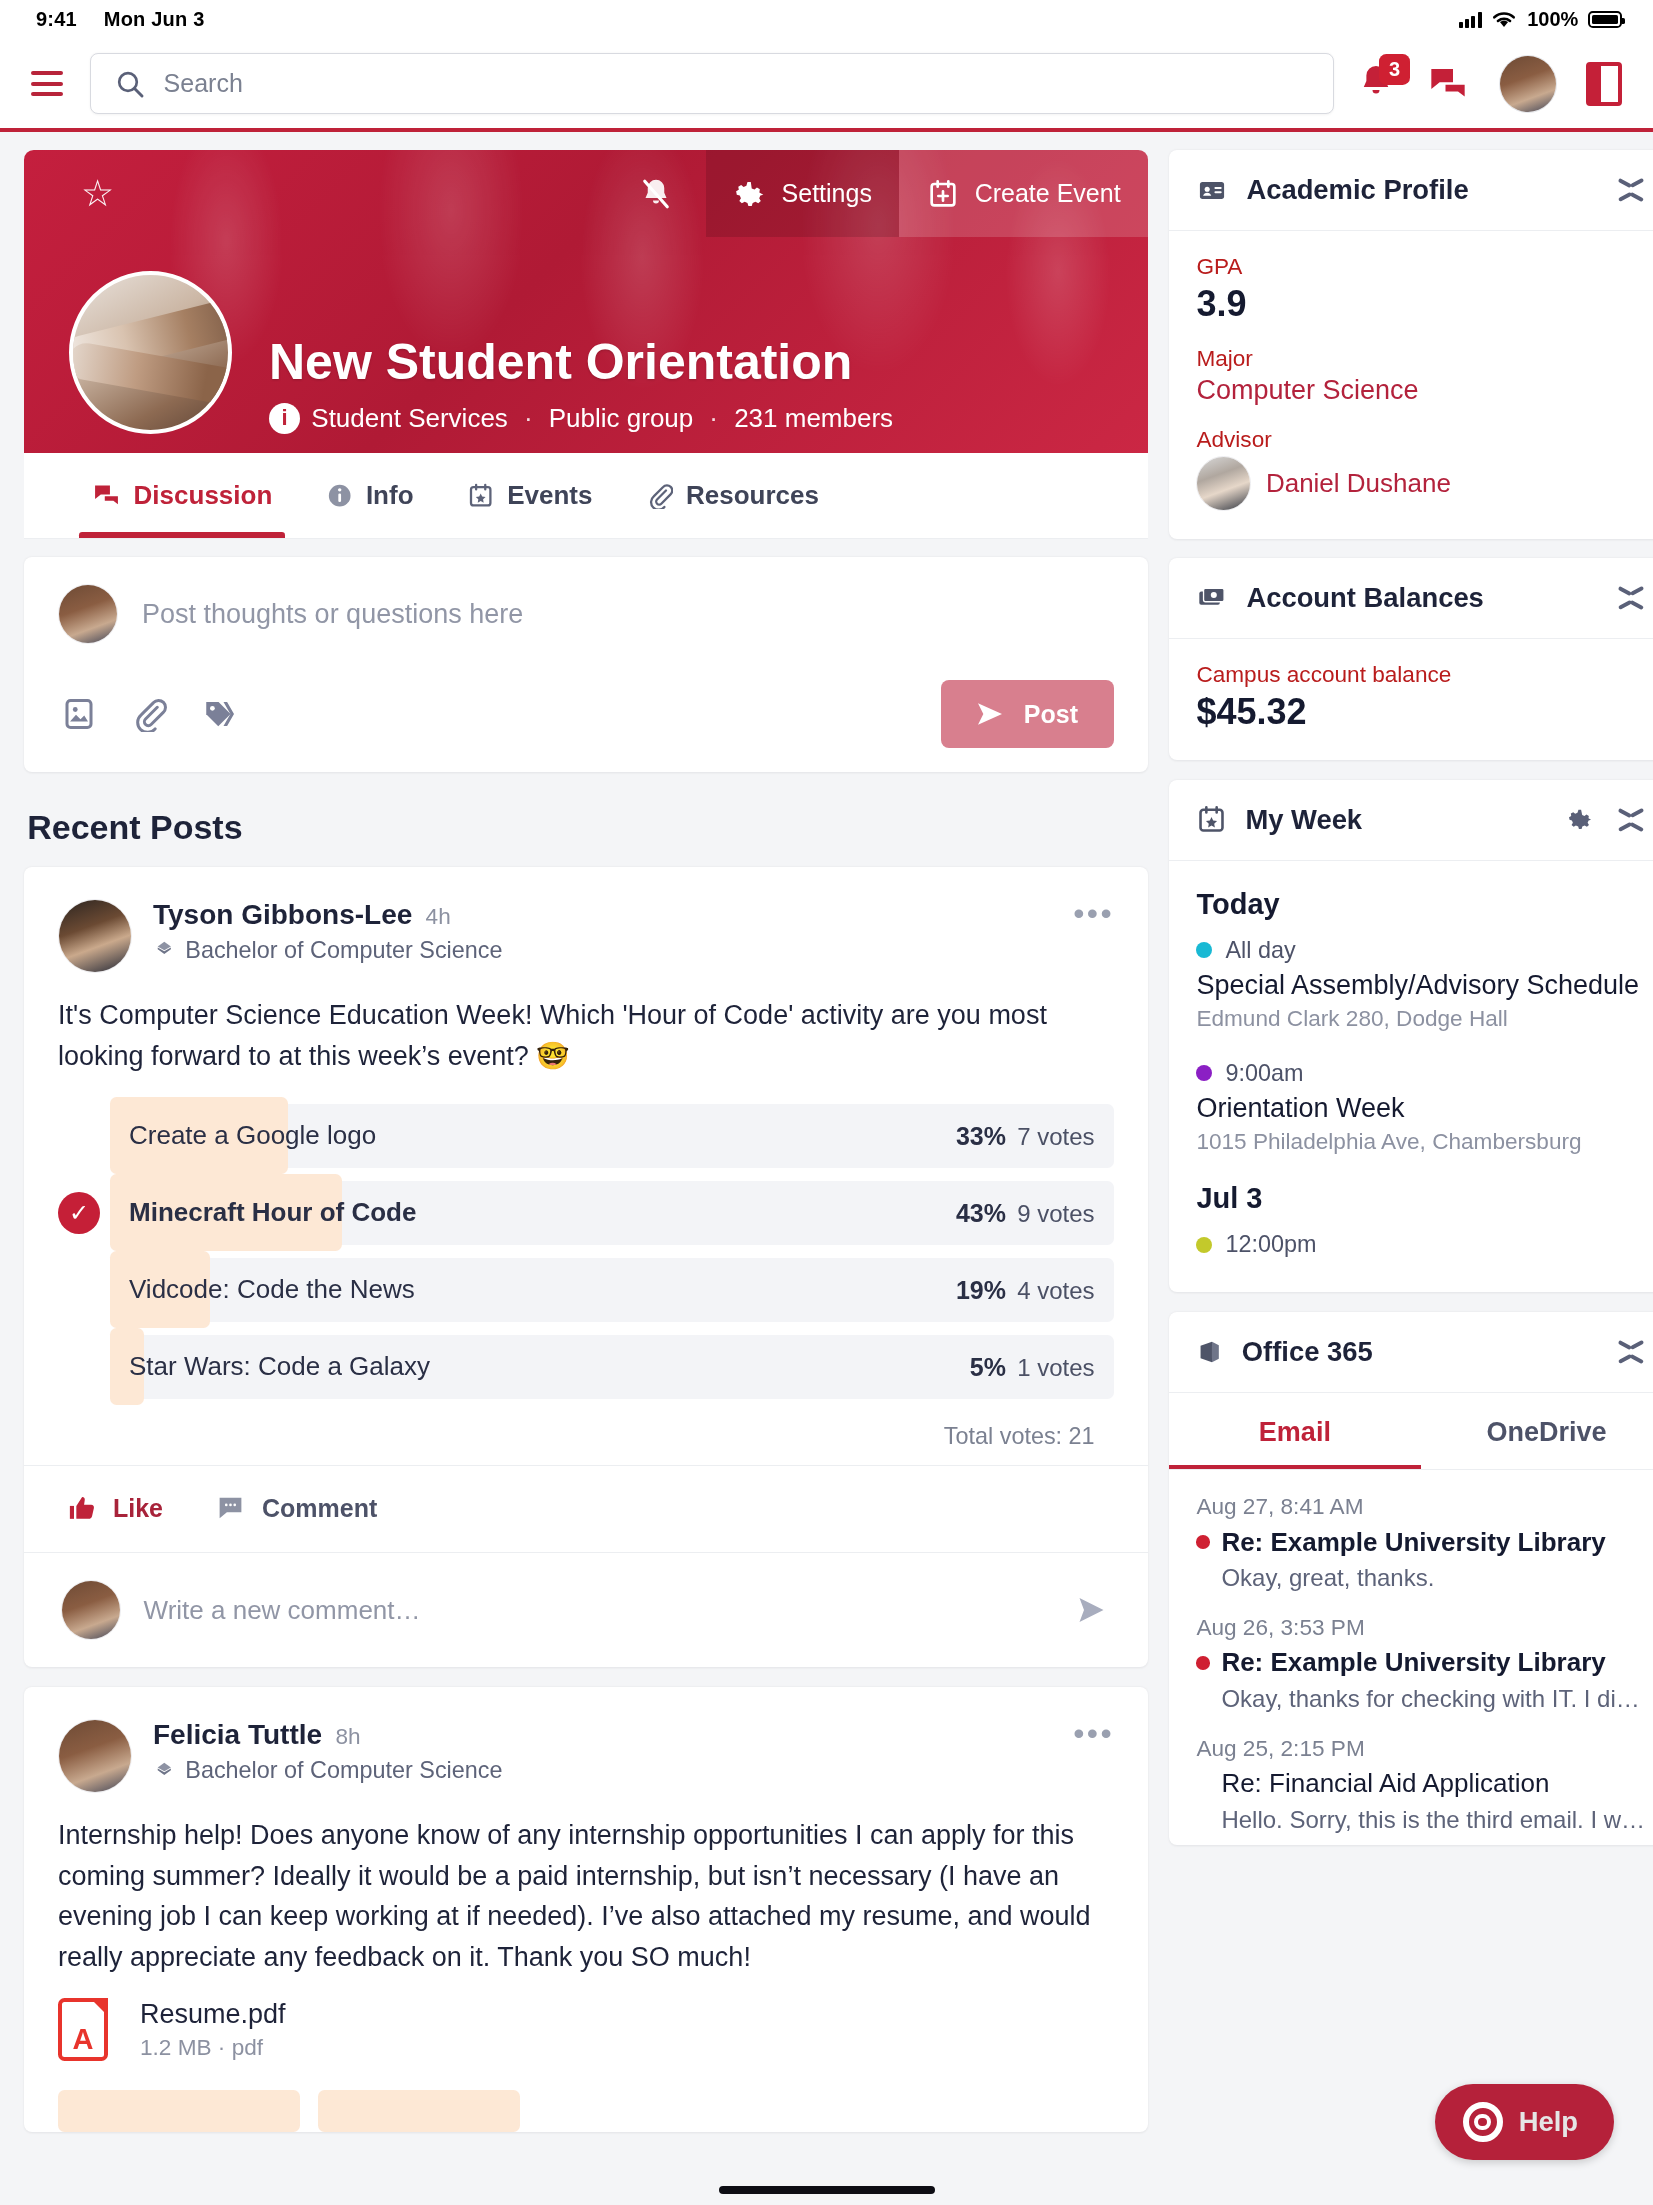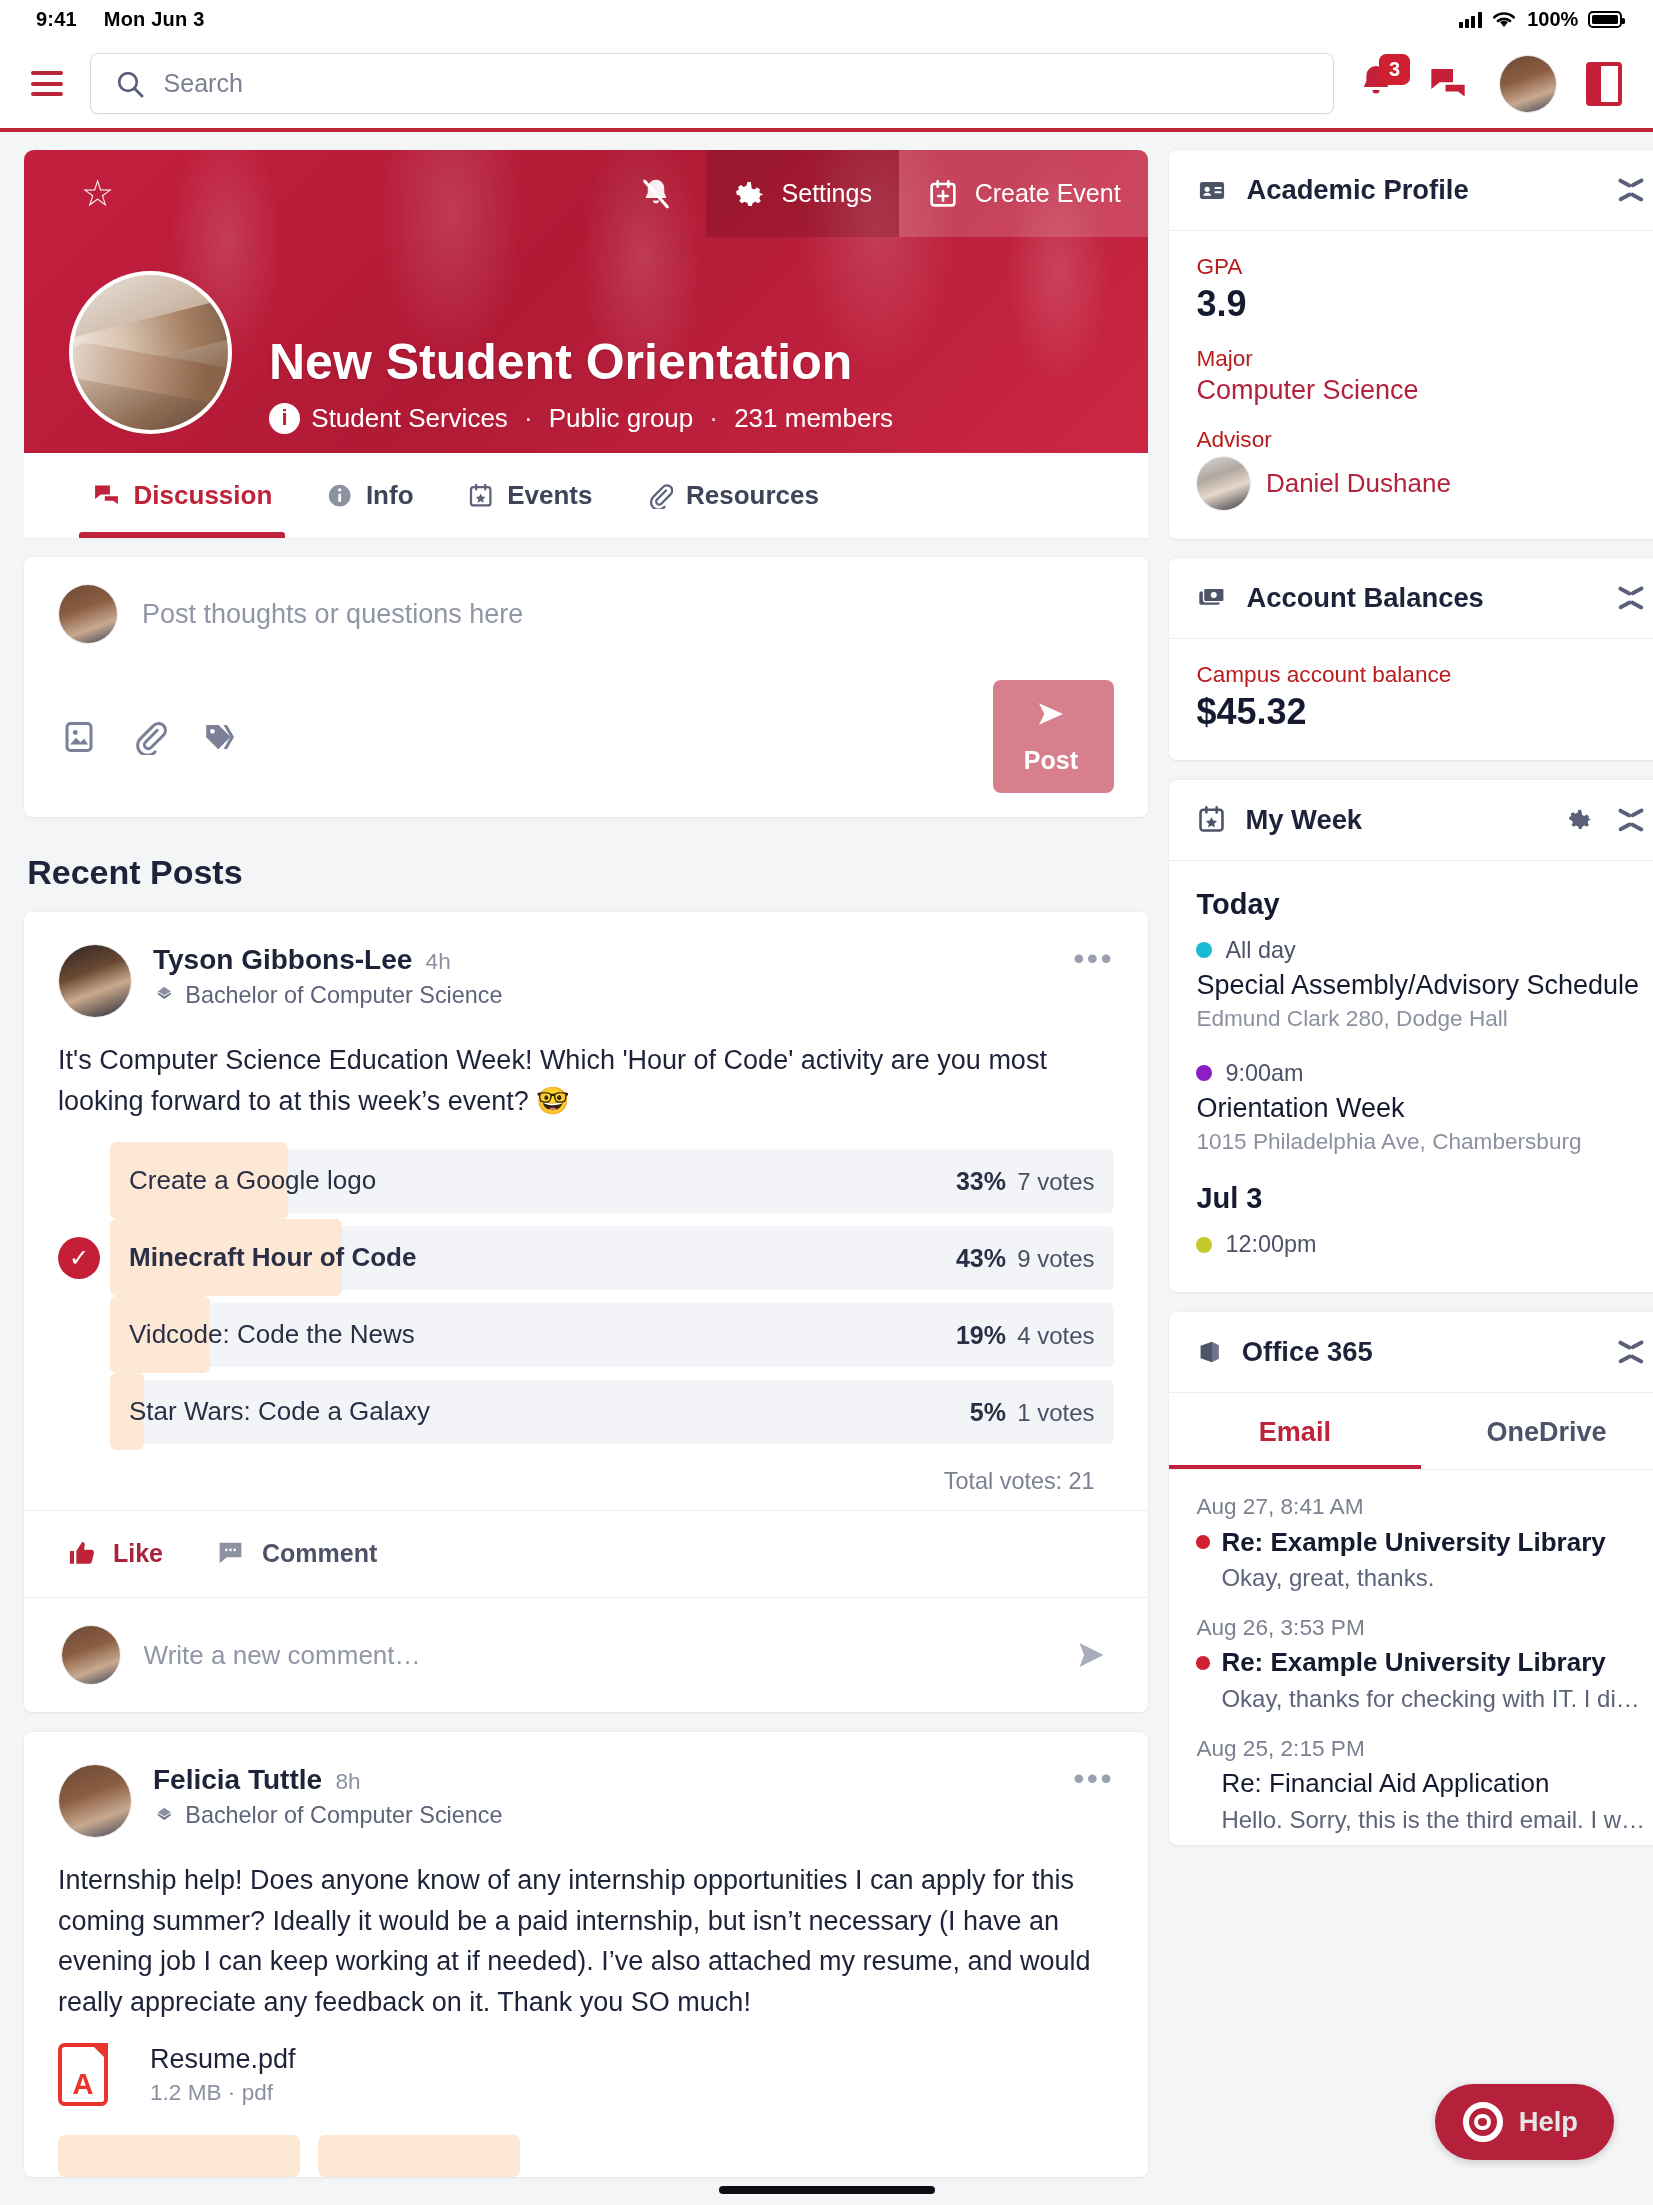--- a/index.html
+++ b/index.html
@@ -105,21 +105,21 @@
   .av.s56{width:55px;height:55px;}
   .av.s64{width:60px;height:60px;}
   .av.s80{width:74px;height:74px;}
   .face-f{width:100%;height:100%;background:linear-gradient(160deg,#6d4a35 0%,#8a5d42 40%,#c8a98f 70%,#3b3f52 100%);}
   .face-m{width:100%;height:100%;background:linear-gradient(160deg,#2b2420 0%,#6b4a33 38%,#caa98c 62%,#1f2433 100%);}
   .face-a{width:100%;height:100%;background:linear-gradient(160deg,#d9d9d9 0%,#b0a79f 35%,#e6d7c9 60%,#30353f 100%);}
   .comp-ph{font-size:27px;color:#9196a6;}
   .comp-bot{display:flex;align-items:center;margin-top:36px;}
   .comp-tools{display:flex;align-items:center;gap:34px;padding-left:3.2px;}
   .btn-post{margin-left:auto;background:#d87f8e;border-radius:8px;color:#fff;font-size:25px;font-weight:bold;
-            display:flex;align-items:center;gap:16px;padding:18px 36px 18px 31px;cursor:pointer;flex-direction:column;}
+            display:flex;align-items:center;gap:16px;padding:18px 36px 18px 31px;cursor:pointer;}
 
   .sect-title{font-size:34px;font-weight:bold;color:#1e2339;margin:36px 0 19.4px 3.2px;}
 
   
   .post{margin-bottom:19.4px;overflow:hidden;}
   .post-head{display:flex;align-items:flex-start;gap:21px;padding:32px 34px 0 34px;}
   .ph-name{font-size:28px;font-weight:bold;color:#1e2339;}
   .ph-time{font-size:22.6px;color:#8c91a1;font-weight:normal;margin-left:9.7px;}
   .ph-sub{display:flex;align-items:center;gap:9.7px;font-size:23.4px;color:#5d6379;margin-top:6.5px;}
   .ph-more{margin-left:auto;font-size:32px;color:#9aa0b0;letter-spacing:2.4px;line-height:.5;cursor:pointer;padding-top:6.5px;}
@@ -139,21 +139,21 @@
   .poll-total{text-align:right;font-size:23.4px;color:#7b8191;padding:18px 19.4px 0 0;}
 
   .post-actions{display:flex;align-items:center;gap:52px;padding:27.4px 42px;border-top:0.8px solid #eceef1;}
   .act{display:flex;align-items:center;gap:16px;font-size:25px;font-weight:bold;cursor:pointer;}
   .act.like{color:#a8233a;}
   .act.comment{color:#4d5268;}
   .comment-row{display:flex;align-items:center;gap:22.6px;padding:27.4px 37px;border-top:0.8px solid #eceef1;}
   .comment-ph{font-size:26px;color:#9196a6;flex:1;}
 
   
-  .attach{display:flex;align-items:center;gap:42px;padding:21px 34px 8px 34px;}
+  .attach{display:flex;align-items:center;gap:32px;padding:21px 34px 8px 34px;}
   .pdf-ic{width:50px;height:63px;border:4px solid #e8342c;border-radius:6.5px;position:relative;flex:0 0 auto;background:#fff;}
   .pdf-ic::before{content:"";position:absolute;top:-4px;right:-4px;border-width:0 18px 18px 0;border-style:solid;border-color:transparent #e8342c transparent transparent;}
   .pdf-ic::after{content:"A";position:absolute;left:0;right:0;bottom:3.2px;text-align:center;color:#e8342c;font-size:29px;font-weight:bold;line-height:1;}
   .att-name{font-size:27px;color:#1e2339;}
   .att-meta{font-size:22.6px;color:#8c91a1;margin-top:4.8px;}
   .tagrow{display:flex;gap:18px;padding:21px 34px 0 34px;}
   .tagchip{background:#fde8d5;border-radius:6.5px;height:42px;width:242px;}
   .tagchip.s{width:202px;}
 
   

